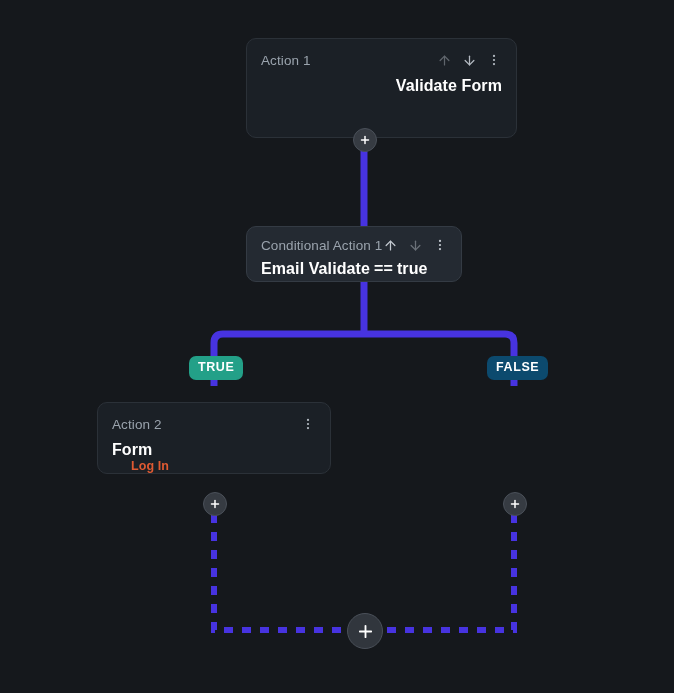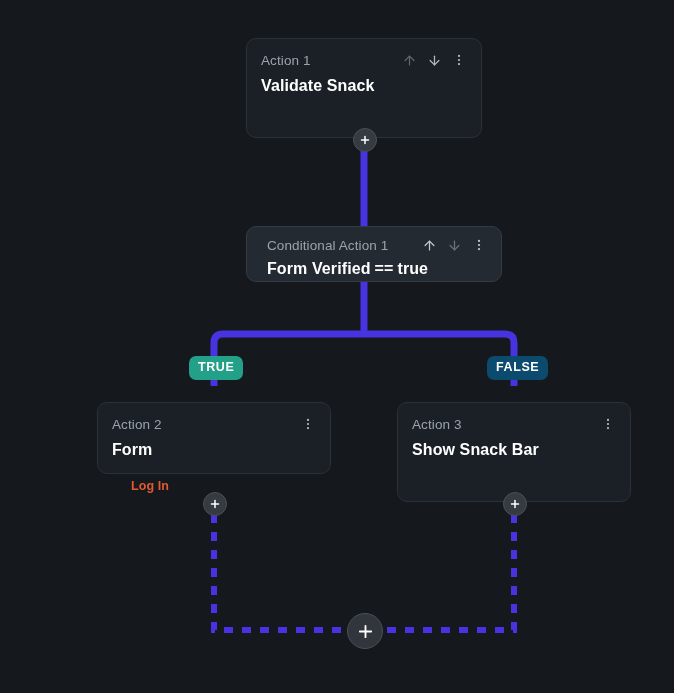--- a/index.html
+++ b/index.html
@@ -74,21 +74,21 @@
     font-size: 16px;
     font-weight: bold;
     color: #ffffff;
     letter-spacing: .1px;
     white-space: nowrap;
   }
   .node-title .op {
     margin: 0 4px;
   }
   .node-sub {
-    margin-top: 20px;
+    margin-top: 0;
     font-size: 12.5px;
     font-weight: bold;
     color: #e05a32;
     letter-spacing: .1px;
     padding-left: 19px;
   }
 
   
   .plus {
     position: absolute;
@@ -136,21 +136,21 @@
     <line x1="364" y1="132" x2="364" y2="228" stroke="#4733e0" stroke-width="7"></line>
 
     <line x1="364" y1="281" x2="364" y2="337" stroke="#4733e0" stroke-width="7"></line>
 
     <path d="M 214 386 L 214 343 Q 214 334 223 334 L 505 334 Q 514 334 514 343 L 514 386" fill="none" stroke="#4733e0" stroke-width="7" stroke-linecap="butt" stroke-linejoin="round"></path>
 
     <path d="M 214 514 L 214 630 L 364 630" fill="none" stroke="#4733e0" stroke-width="6" stroke-dasharray="9 9" stroke-linecap="butt"></path>
     <path d="M 514 514 L 514 630 L 364 630" fill="none" stroke="#4733e0" stroke-width="6" stroke-dasharray="9 9" stroke-linecap="butt"></path>
   </svg>
 
-  <div class="node" style="left:246px; top:38px; width:236px; height:100px;">
+  <div class="node" style="left:246px; top:38px; width:271px; height:100px;text-align:right;">
     <div class="node-head">
       <span class="node-kicker">Action 1</span>
       <span class="node-tools">
         <span class="icon-btn dim">
           <svg width="15" height="15" viewBox="0 0 24 24" fill="none" stroke="#cfd6de" stroke-width="2" stroke-linecap="round" stroke-linejoin="round">
             <line x1="12" y1="19" x2="12" y2="5"></line>
               <polyline points="5 12 12 5 19 12"></polyline>
           </svg>
         </span>
         <span class="icon-btn bright">
@@ -161,31 +161,31 @@
         </span>
         <span class="icon-btn bright">
           <svg width="14" height="14" viewBox="0 0 24 24" fill="#cfd6de">
             <circle cx="12" cy="5" r="1.9"></circle>
               <circle cx="12" cy="12" r="1.9"></circle>
               <circle cx="12" cy="19" r="1.9"></circle>
           </svg>
         </span>
       </span>
     </div>
-    <div class="node-title">Validate Snack</div>
+    <div class="node-title">Validate Form</div>
   </div>
 
   <div class="plus small" style="left:353px; top:128px;">
     <svg width="12" height="12" viewBox="0 0 24 24" stroke="#ffffff" stroke-width="3" stroke-linecap="round">
       <line x1="12" y1="5" x2="12" y2="19"></line>
         <line x1="5" y1="12" x2="19" y2="12"></line>
     </svg>
   </div>
 
-  <div class="node cond" style="left:246px; top:226px; width:256px; height:56px; padding:9px 14px 10px 20px;">
+  <div class="node cond" style="left:246px; top:226px; width:216px; height:56px; padding:9px 14px 10px 14px;">
     <div class="node-head">
       <span class="node-kicker">Conditional Action 1</span>
       <span class="node-tools">
         <span class="icon-btn bright">
           <svg width="15" height="15" viewBox="0 0 24 24" fill="none" stroke="#dfe5ec" stroke-width="2" stroke-linecap="round" stroke-linejoin="round">
             <line x1="12" y1="19" x2="12" y2="5"></line>
               <polyline points="5 12 12 5 19 12"></polyline>
           </svg>
         </span>
         <span class="icon-btn dim">
@@ -197,21 +197,21 @@
         <span class="icon-btn bright">
           <svg width="14" height="14" viewBox="0 0 24 24" fill="#dfe5ec">
             <circle cx="12" cy="5" r="1.9"></circle>
               <circle cx="12" cy="12" r="1.9"></circle>
               <circle cx="12" cy="19" r="1.9"></circle>
           </svg>
         </span>
       </span>
     </div>
     <div class="node-title" style="margin-top:6px;">
-      <span>Form Verified</span><span class="op">==</span><span>true</span>
+      <span>Email Validate</span><span class="op">==</span><span>true</span>
     </div>
   </div>
 
   <div class="badge true" style="left:189px; top:356px;">TRUE</div>
   <div class="badge false" style="left:487px; top:356px;">FALSE</div>
 
   <div class="node" style="left:97px; top:402px; width:234px; height:72px;">
     <div class="node-head">
       <span class="node-kicker">Action 2</span>
       <span class="node-tools">
@@ -228,35 +228,20 @@
     <div class="node-sub">Log In</div>
   </div>
 
   <div class="plus small" style="left:203px; top:492px;">
     <svg width="12" height="12" viewBox="0 0 24 24" stroke="#ffffff" stroke-width="3" stroke-linecap="round">
       <line x1="12" y1="5" x2="12" y2="19"></line>
         <line x1="5" y1="12" x2="19" y2="12"></line>
     </svg>
   </div>
 
-  <div class="node" style="left:397px; top:402px; width:234px; height:100px;">
-    <div class="node-head">
-      <span class="node-kicker">Action 3</span>
-      <span class="node-tools">
-        <span class="icon-btn bright">
-          <svg width="14" height="14" viewBox="0 0 24 24" fill="#cfd6de">
-            <circle cx="12" cy="5" r="1.9"></circle>
-              <circle cx="12" cy="12" r="1.9"></circle>
-              <circle cx="12" cy="19" r="1.9"></circle>
-          </svg>
-        </span>
-      </span>
-    </div>
-    <div class="node-title">Show Snack Bar</div>
-  </div>
 
   <div class="plus small" style="left:503px; top:492px;">
     <svg width="12" height="12" viewBox="0 0 24 24" stroke="#ffffff" stroke-width="3" stroke-linecap="round">
       <line x1="12" y1="5" x2="12" y2="19"></line>
         <line x1="5" y1="12" x2="19" y2="12"></line>
     </svg>
   </div>
 
   <div class="plus big" style="left:347px; top:613px;">
     <svg width="17" height="17" viewBox="0 0 24 24" stroke="#ffffff" stroke-width="2.6" stroke-linecap="round">

